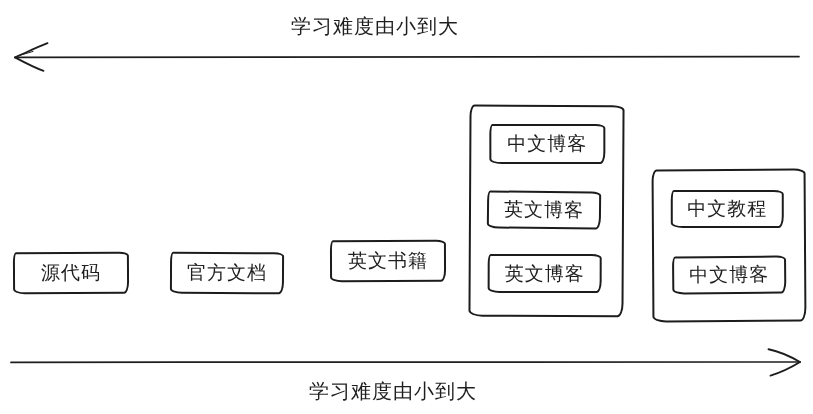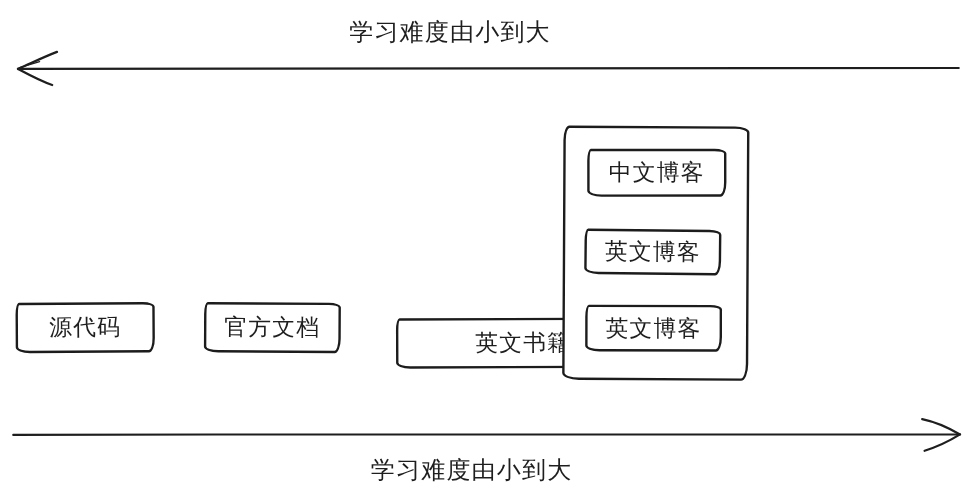--- a/index.html
+++ b/index.html
@@ -70,24 +70,28 @@
       <path d="M11 362.4 C 280 361.6, 560 362.8, 798 362" stroke-width="1.7"></path>
       <path d="M800 362 C 789.5 355.8, 780 351.6, 768.5 349.2" stroke-width="1.9"></path>
       <path d="M800 362 C 790 368.2, 781 372.4, 770.5 375.6" stroke-width="1.9"></path>
     </g>
   </svg>
 
   <div class="sketch-box tilt-a" style="left: 13px; top: 252px; width: 112px; height: 38px;">源代码</div>
 
   <div class="sketch-box tilt-b" style="left: 170px; top: 252px; width: 110px; height: 38px;">官方文档</div>
 
-  <div class="sketch-box tilt-c" style="left: 330px; top: 265px; width: 112px; height: 38px; padding-left: 48px;">英文书籍</div>
+  <div class="sketch-box tilt-c" style="left: 330px; top: 240px; width: 112px; height: 38px;">英文书籍</div>
 
   <div class="group-box tilt-b" style="left: 469px; top: 105px; width: 151px; height: 208px;">
     <div class="sketch-box tilt-a" style="left: 18px; top: 17px; width: 112px; height: 36px;">中文博客</div>
     <div class="sketch-box tilt-b" style="left: 16px; top: 84px; width: 110px; height: 34px;">英文博客</div>
     <div class="sketch-box tilt-c" style="left: 17px; top: 147px; width: 110px; height: 35px;">英文博客</div>
   </div>
 
+  <div class="group-box tilt-a" style="left: 652px; top: 169px; width: 150px; height: 149px;">
+    <div class="sketch-box tilt-b" style="left: 17px; top: 19px; width: 109px; height: 34px;">中文教程</div>
+    <div class="sketch-box tilt-c" style="left: 18px; top: 85px; width: 110px; height: 34px;">中文博客</div>
+  </div>
 
   <div class="axis-label" style="left: 309px; top: 378px;">学习难度由小到大</div>
 
 </div>
 
 </body></html>

